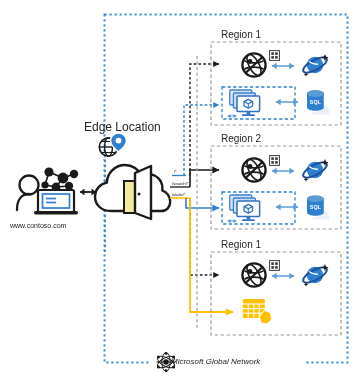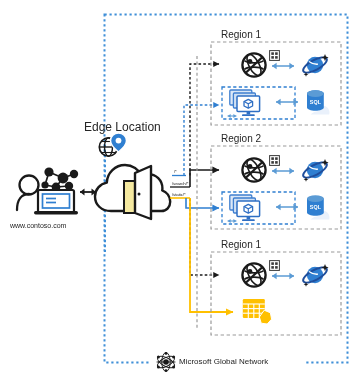--- a/index.html
+++ b/index.html
@@ -303,15 +303,15 @@
       <line x1="1.6" y1="10" x2="20.4" y2="10"></line>
     </g>
     <circle cx="11" cy="10" r="2.8" fill="#1a1a1a"></circle>
     <circle cx="3.4" cy="5" r="1.5" fill="#1a1a1a"></circle>
     <circle cx="18.6" cy="5" r="1.5" fill="#1a1a1a"></circle>
     <circle cx="3.4" cy="15" r="1.5" fill="#1a1a1a"></circle>
     <circle cx="18.6" cy="15" r="1.5" fill="#1a1a1a"></circle>
     <circle cx="11" cy="1.4" r="1.4" fill="#1a1a1a"></circle>
     <circle cx="11" cy="18.6" r="1.4" fill="#1a1a1a"></circle>
   </svg>
-  <div class="abs lbl-net" style="left:179px;top:357px;">Microsoft Global Network</div>
+  <div class="abs lbl-net" style="left:171px;top:357px;font-style:italic;">Microsoft Global Network</div>
 
 </div>
 
 </body></html>

